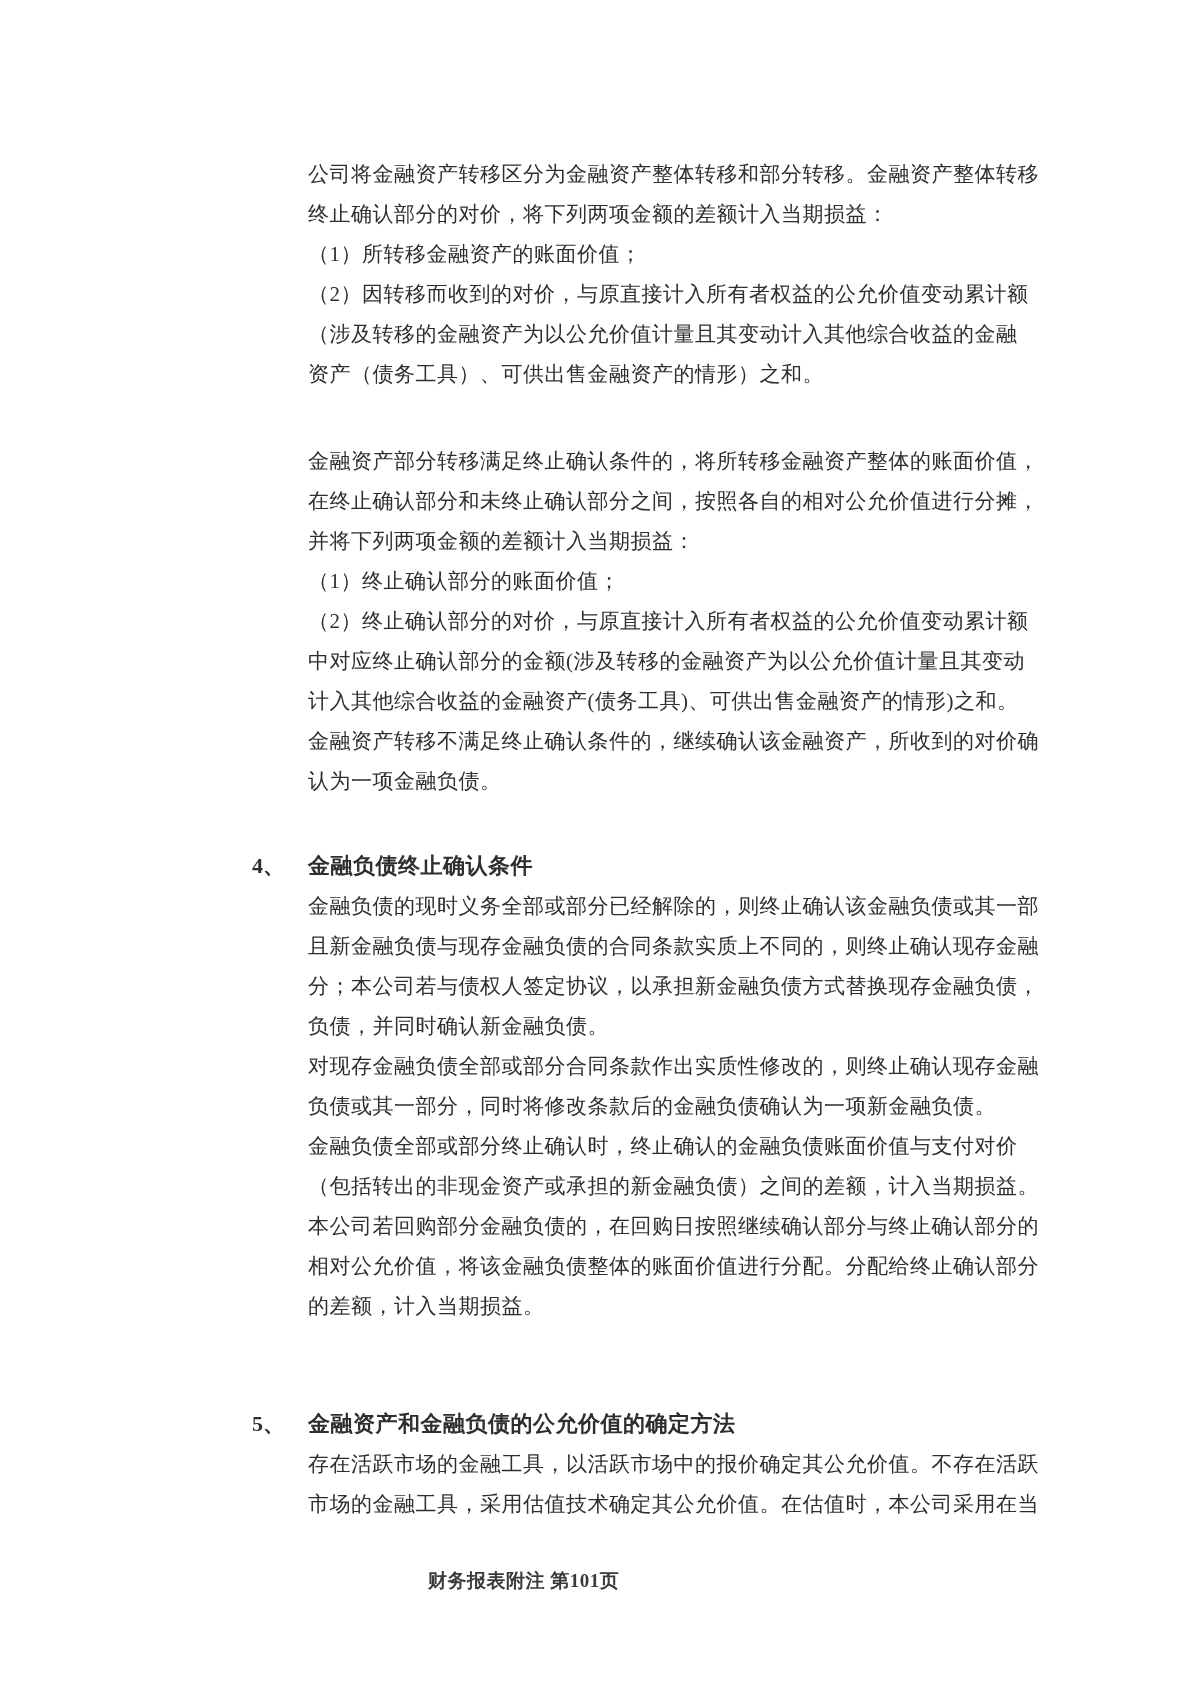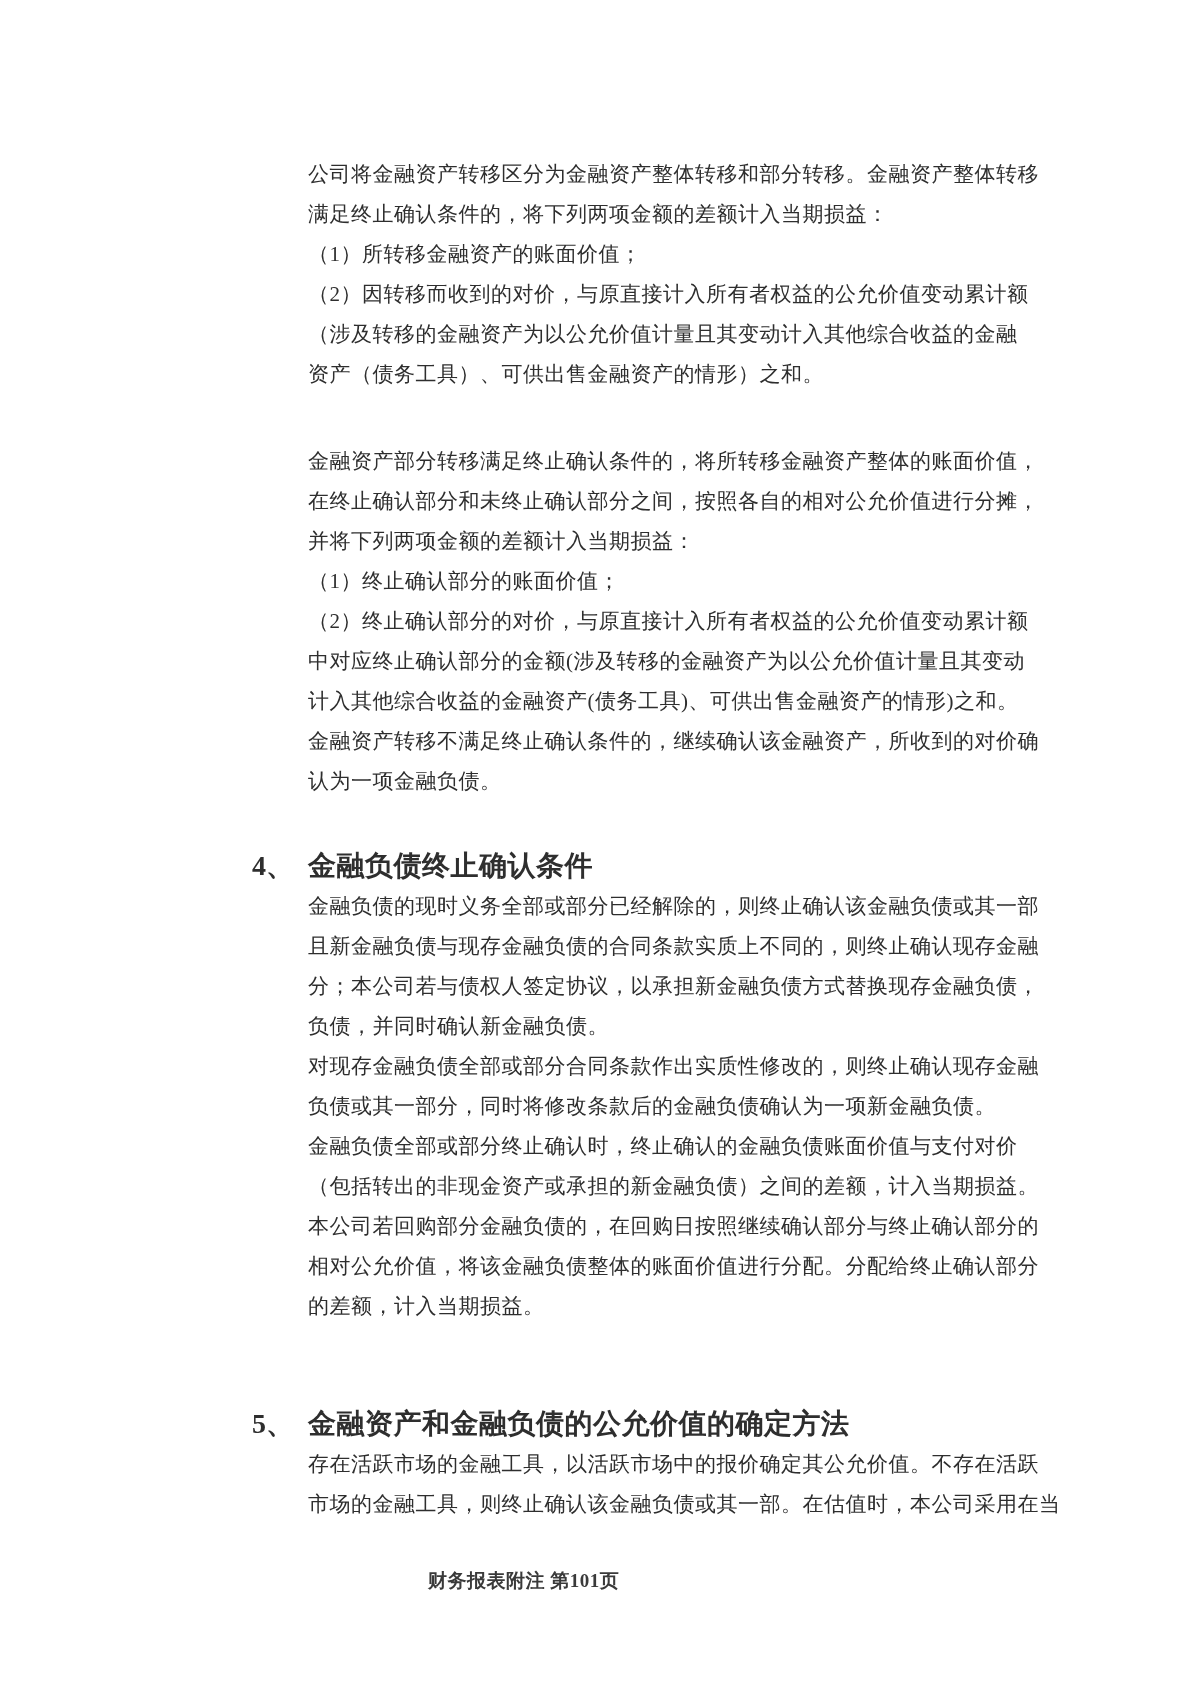--- a/index.html
+++ b/index.html
@@ -25,21 +25,21 @@
     font-size: 21px;
     line-height: 40px;
     white-space: nowrap;
     text-align: justify;
     letter-spacing: 0.5px;
   }
   .heading {
     position: absolute;
     left: 252px;
     width: 750px;
-    font-size: 28px;
+    font-size: 22px;
     line-height: 40px;
     font-weight: bold;
     white-space: nowrap;
   }
   .heading .hnum {
     display: inline-block;
     width: 56px;
     letter-spacing: 0;
   }
   .heading .htitle {
@@ -58,21 +58,21 @@
     letter-spacing: 0.5px;
   }
 </style>
 </head>
 <body>
 
 <div class="page">
 
   <div class="block para" style="top:154px">
       <div class="line">公司将金融资产转移区分为金融资产整体转移和部分转移。金融资产整体转移</div>
-      <div class="line">满足终止确认条件的，将下列两项金额的差额计入当期损益：</div>
+      <div class="line">终止确认部分的对价，将下列两项金额的差额计入当期损益：</div>
       <div class="line">（1）所转移金融资产的账面价值；</div>
       <div class="line">（2）因转移而收到的对价，与原直接计入所有者权益的公允价值变动累计额</div>
       <div class="line">（涉及转移的金融资产为以公允价值计量且其变动计入其他综合收益的金融</div>
       <div class="line">资产（债务工具）、可供出售金融资产的情形）之和。</div>
     </div>
 
   <div class="block para" style="top:441px">
       <div class="line">金融资产部分转移满足终止确认条件的，将所转移金融资产整体的账面价值，</div>
       <div class="line">在终止确认部分和未终止确认部分之间，按照各自的相对公允价值进行分摊，</div>
       <div class="line">并将下列两项金额的差额计入当期损益：</div>
@@ -101,18 +101,18 @@
       <div class="line">相对公允价值，将该金融负债整体的账面价值进行分配。分配给终止确认部分</div>
       <div class="line">的差额，计入当期损益。</div>
     </div>
 
   <div class="heading" style="top:1404px">
     <span class="hnum">5、</span><span class="htitle">金融资产和金融负债的公允价值的确定方法</span>
   </div>
 
   <div class="block para" style="top:1444px">
       <div class="line">存在活跃市场的金融工具，以活跃市场中的报价确定其公允价值。不存在活跃</div>
-      <div class="line">市场的金融工具，则终止确认该金融负债或其一部。在估值时，本公司采用在当</div>
+      <div class="line">市场的金融工具，采用估值技术确定其公允价值。在估值时，本公司采用在当</div>
     </div>
 
   <div class="footer">财务报表附注 第101页</div>
 
 </div>
 
 </body></html>

